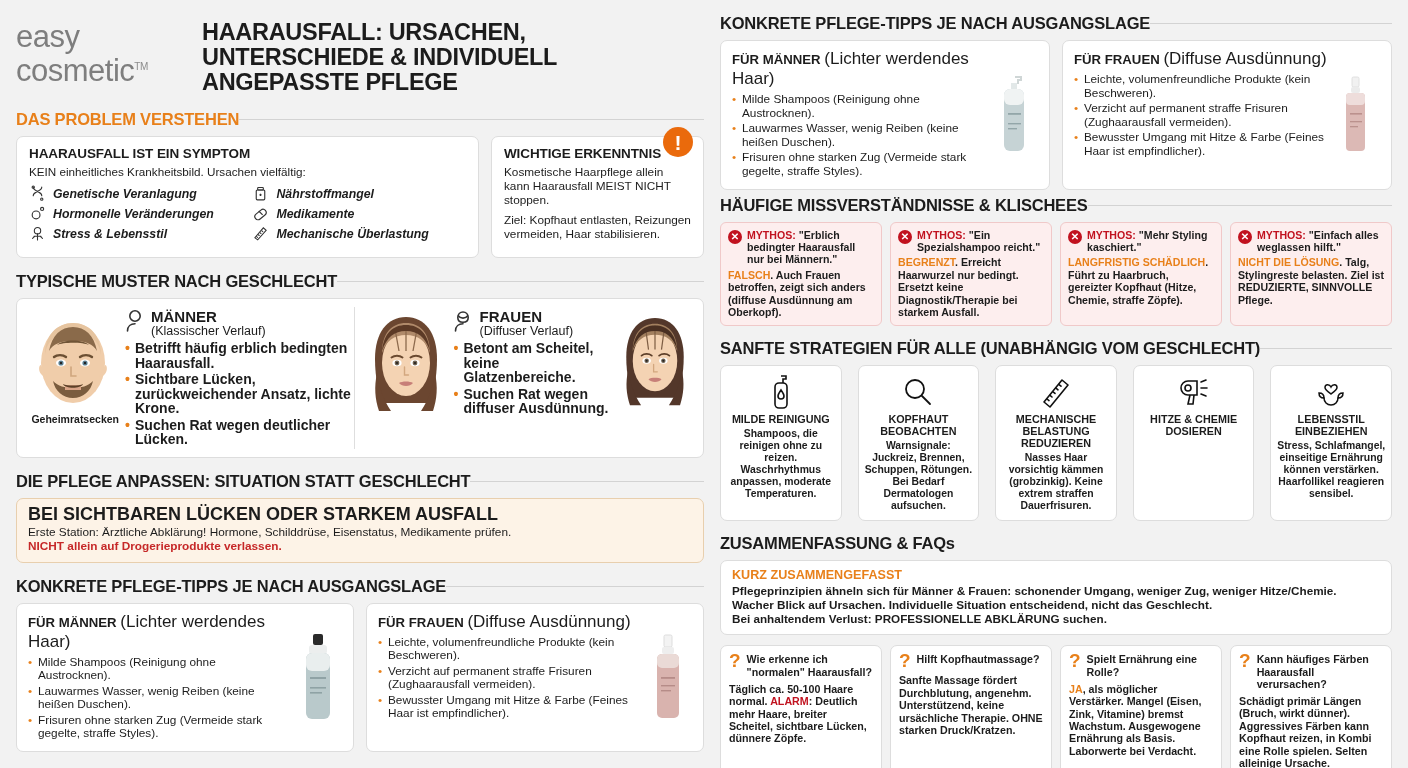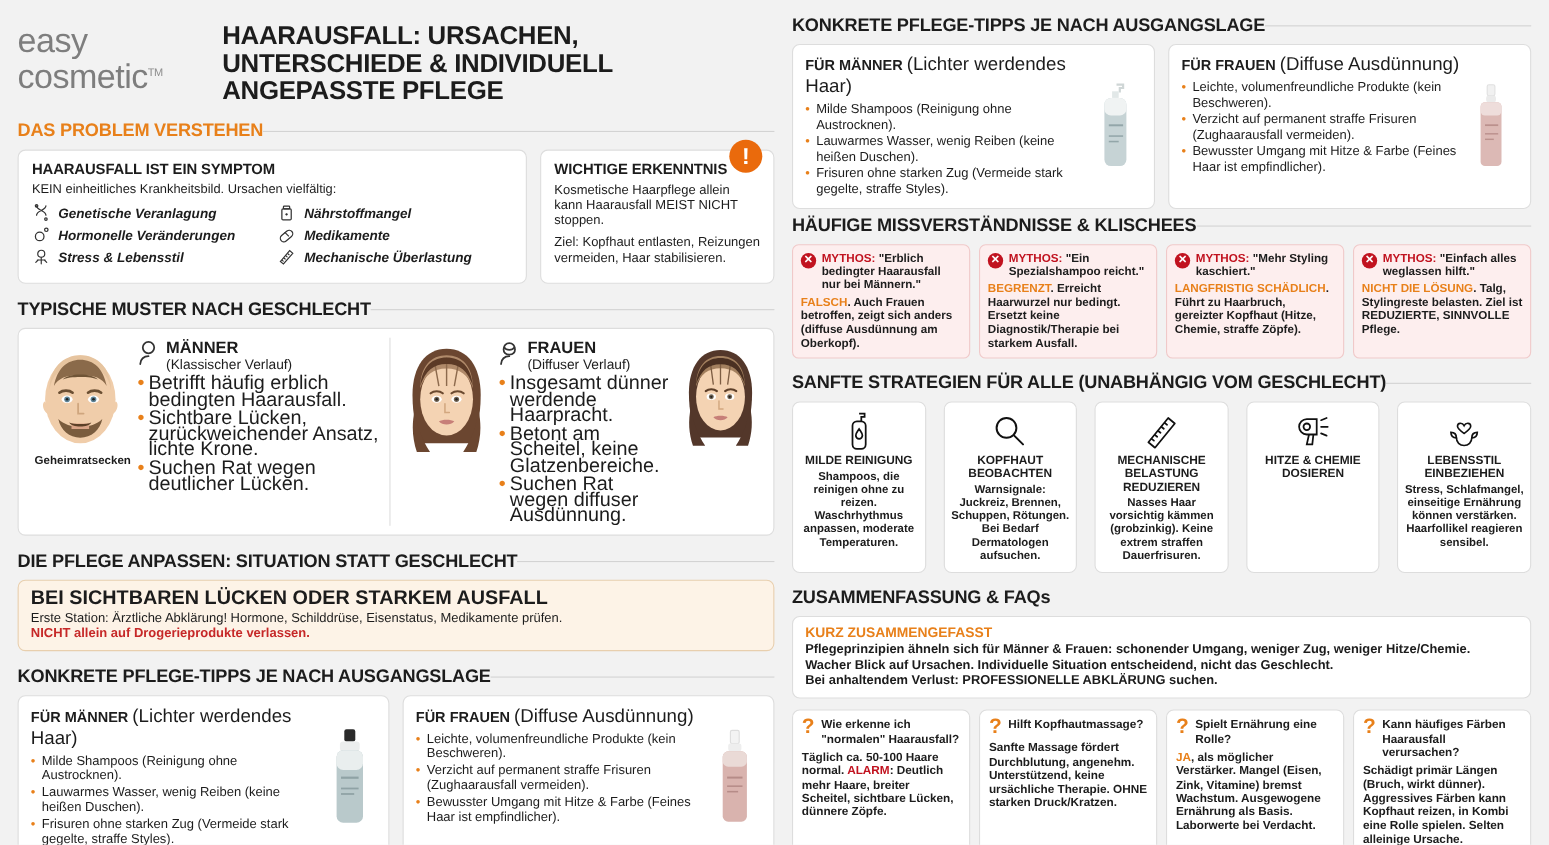--- a/index.html
+++ b/index.html
@@ -55,21 +55,21 @@
   .gender-card { padding: 8px 10px; margin-bottom: 14px; display: flex; }
   .gender-half { flex: 1; display: flex; gap: 6px; align-items: flex-start; }
   .gender-half.right { border-left: 1px solid #dedede; padding-left: 10px; }
   .face-wrap { display: flex; flex-direction: column; align-items: flex-end; }
   .face-cap { font-size: 10.5px; font-weight: bold; margin-top: 2px; }
   .gender-text { flex: 1; padding-top: 2px; }
   .gender-head { display: flex; align-items: flex-start; gap: 6px; margin-bottom: 3px; }
   .gh-name { font-size: 15px; font-weight: bold; line-height: 15px; }
   .gh-sub { font-size: 12.5px; line-height: 14px; }
   ul.bl { list-style: none; }
-  ul.bl li { font-size: 18px; font-weight: normal; line-height: 14.5px; padding-left: 10px; position: relative; margin-bottom: 2px; }
+  ul.bl li { font-size: 14px; font-weight: bold; line-height: 14.5px; padding-left: 10px; position: relative; margin-bottom: 2px; }
   ul.bl li::before { content: "\2022"; position: absolute; left: 0; color: #e8801a; }
 
   
   .adapt-row { display: flex; gap: 12px; margin-bottom: 14px; }
   .adapt { flex: 1; padding: 8px 11px 9px 11px; }
   .adapt h4 { font-size: 18px; font-weight: bold; line-height: 15px; margin-bottom: 3px; }
   .adapt p { font-size: 11.8px; line-height: 14px; }
   .red-bold { color: #c62828; font-weight: bold; }
   .arrow-line { font-size: 11.8px; font-weight: bold; margin-top: 2px; }
   .arrow-line span.ar { color: #e8801a; font-weight: bold; }
@@ -271,21 +271,20 @@
                 <path d="M4.8 8.5c0-3.2 2.3-5.5 5.2-5.5s5.2 2.3 5.2 5.5c0 3-1.6 4.8-5.2 4.8S4.8 11.5 4.8 8.5z"></path>
                 <path d="M5 6.5c1.5 2 3 2.6 5 2.6s3.5-.6 5-2.6"></path>
                 <path d="M2.5 22c0-4.6 3.4-7.2 7.5-7.2" stroke-linecap="round"></path>
               </svg>
             <div>
               <div class="gh-name">FRAUEN</div>
               <div class="gh-sub">(Diffuser Verlauf)</div>
             </div>
           </div>
           <ul class="bl">
-            <li>Insgesamt dünner werdende Haarpracht.</li>
             <li>Betont am Scheitel, keine Glatzenbereiche.</li>
             <li>Suchen Rat wegen diffuser Ausdünnung.</li>
           </ul>
         </div>
         <div class="face-wrap">
           <svg width="76" height="100" viewBox="0 0 82 104">
             <path d="M10 52c0-26 12-42 31-42s31 16 31 42c0 20-4 34-8 44H18c-4-10-8-24-8-44z" fill="#53372a"></path>
             <ellipse cx="41" cy="56" rx="24" ry="33" fill="#f4d3b3"></ellipse>
             <path d="M17 46c0-20 10-30 24-30s24 10 24 30c-4-12-12-18-24-18s-20 6-24 18z" fill="#a3805f"></path>
             <path d="M41 18v26M31 22l3 22M51 22l-3 22" stroke="#7d5d43" stroke-width="1.3" fill="none"></path>

